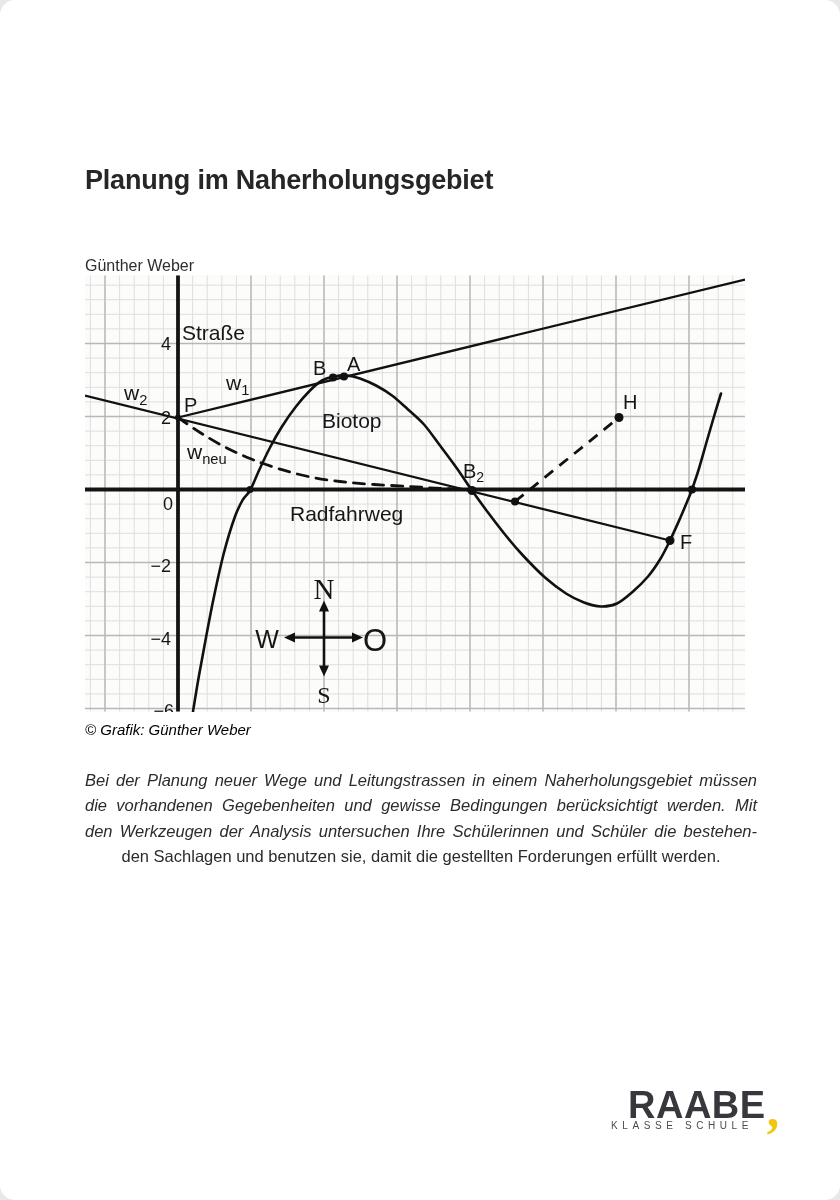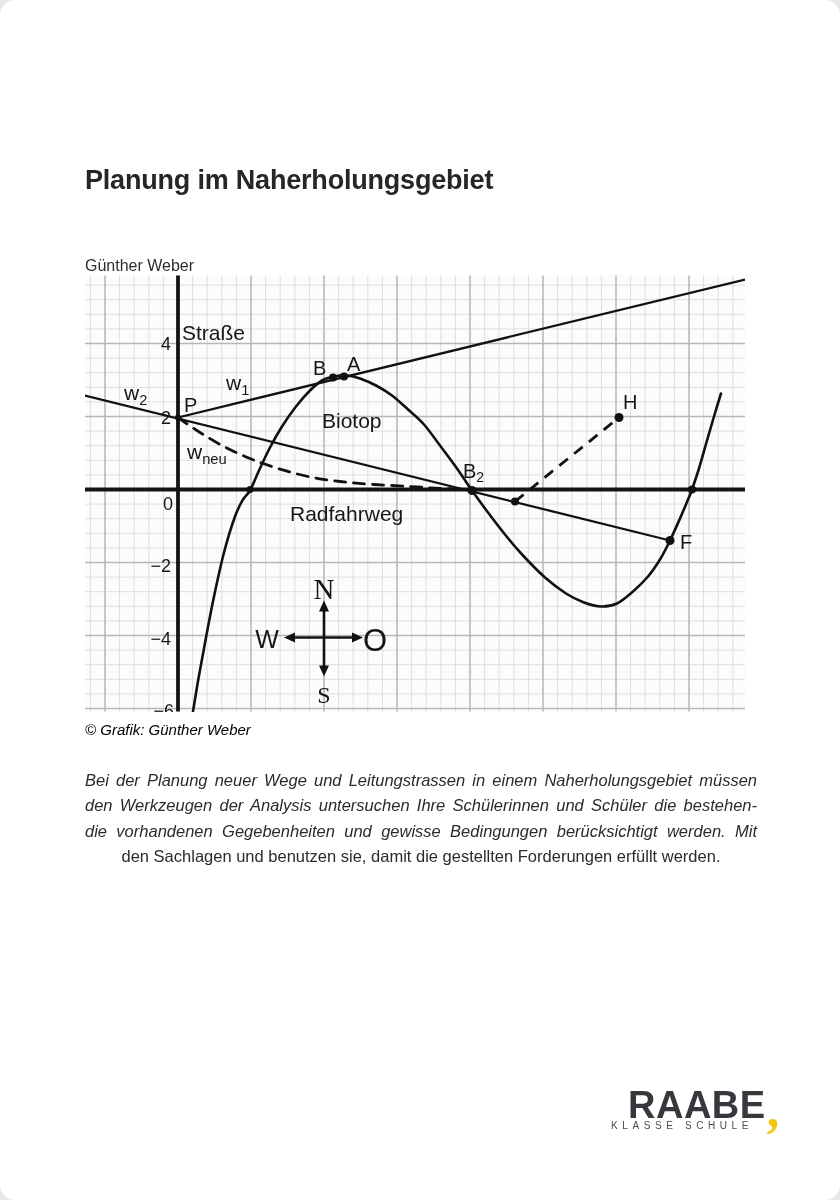--- a/index.html
+++ b/index.html
@@ -181,22 +181,22 @@
         <text x="324" y="703" fill="#161616" font-size="24" font-family="&quot;Liberation Serif&quot;,serif" text-anchor="middle"><tspan>S</tspan></text>
         <text x="267" y="648" fill="#161616" font-size="25" font-family="&quot;Liberation Sans&quot;,sans-serif" text-anchor="middle"><tspan>W</tspan></text>
         <text x="375" y="651" fill="#161616" font-size="31" font-family="&quot;Liberation Sans&quot;,sans-serif" text-anchor="middle"><tspan>O</tspan></text>
       </svg>
   </div>
 
   <div class="abs caption">© Grafik: Günther Weber</div>
 
   <div class="abs bodytext" id="body-paragraph">
       <div class="jline">Bei der Planung neuer Wege und Leitungstrassen in einem Naherholungsgebiet müssen</div>
+      <div class="jline">die vorhandenen Gegebenheiten und gewisse Bedingungen berücksichtigt werden. Mit</div>
       <div class="jline">den Werkzeugen der Analysis untersuchen Ihre Schülerinnen und Schüler die bestehen-</div>
-      <div class="jline">die vorhandenen Gegebenheiten und gewisse Bedingungen berücksichtigt werden. Mit</div>
       <div class="lline">den Sachlagen und benutzen sie, damit die gestellten Forderungen erfüllt werden.</div>
     </div>
 
   <div class="abs logo">
     <div class="logo-row">
       <span class="logo-text">RAABE</span><span class="logo-comma">,</span>
     </div>
     <div class="logo-tagline">KLASSE SCHULE</div>
   </div>
 

